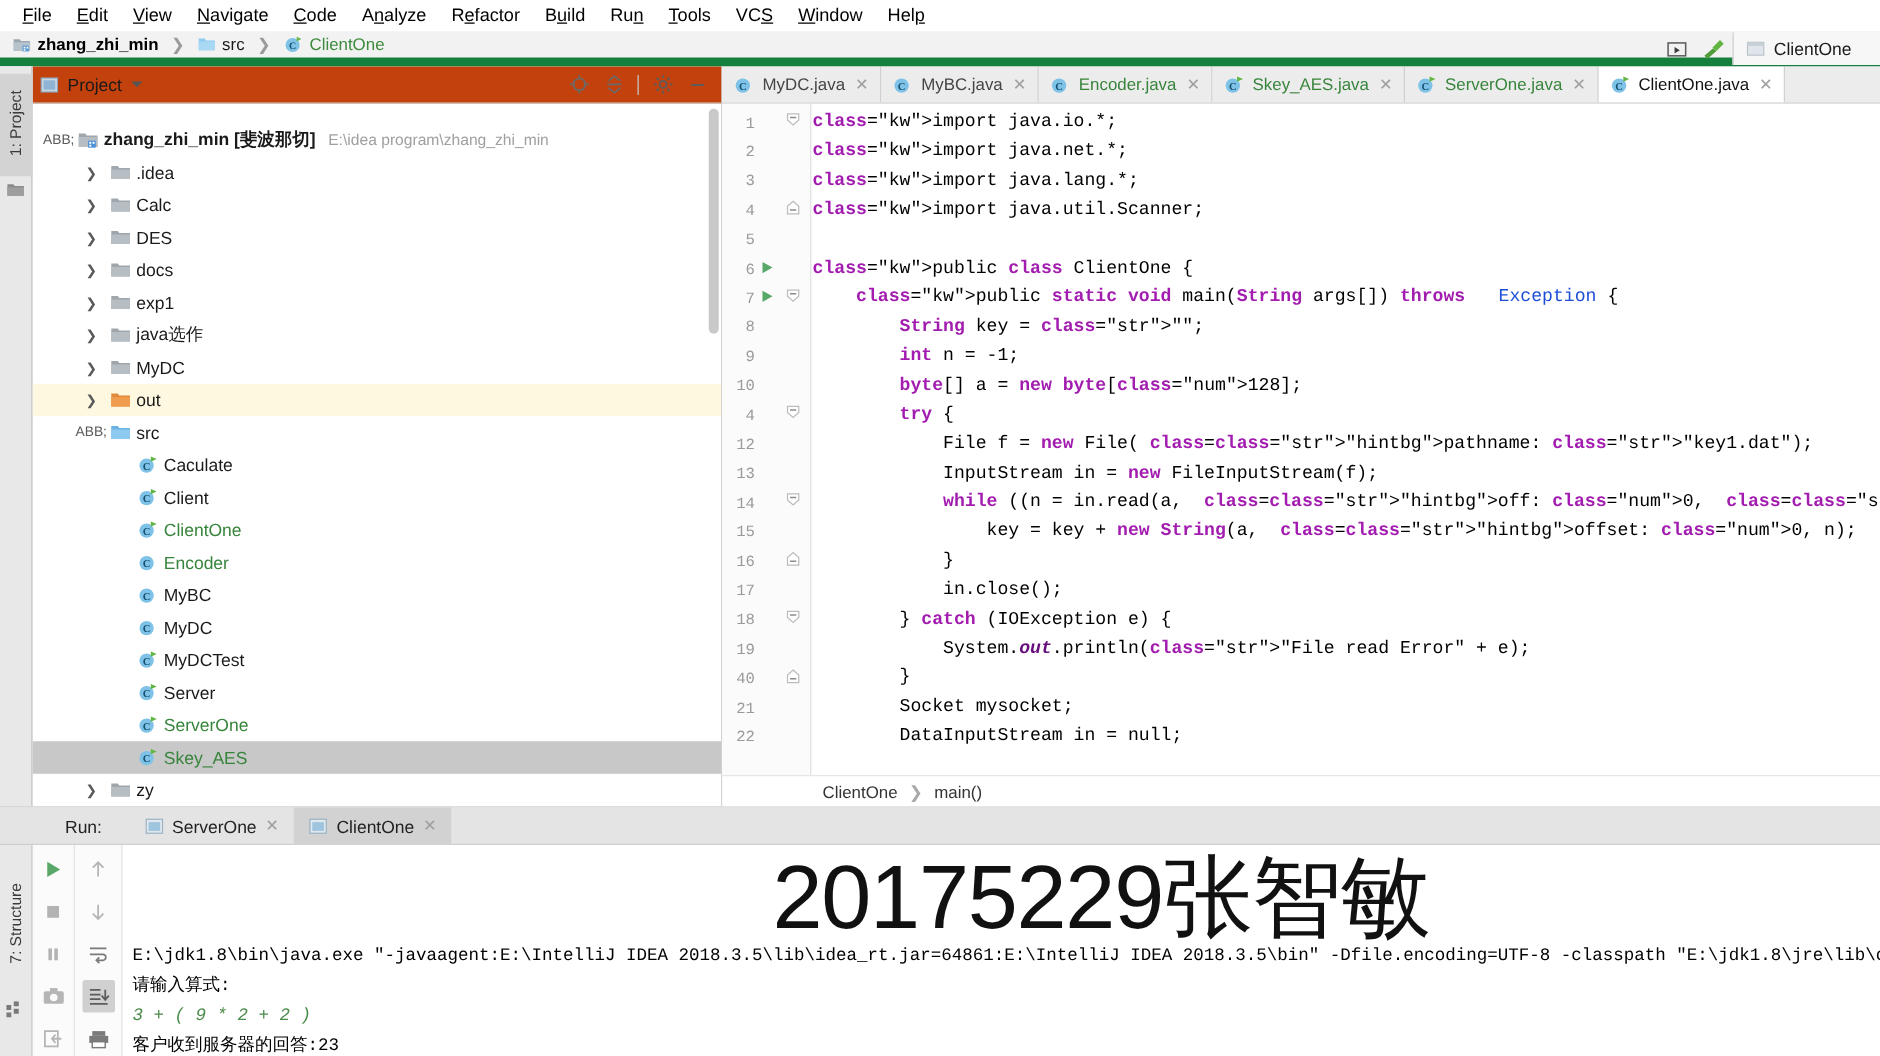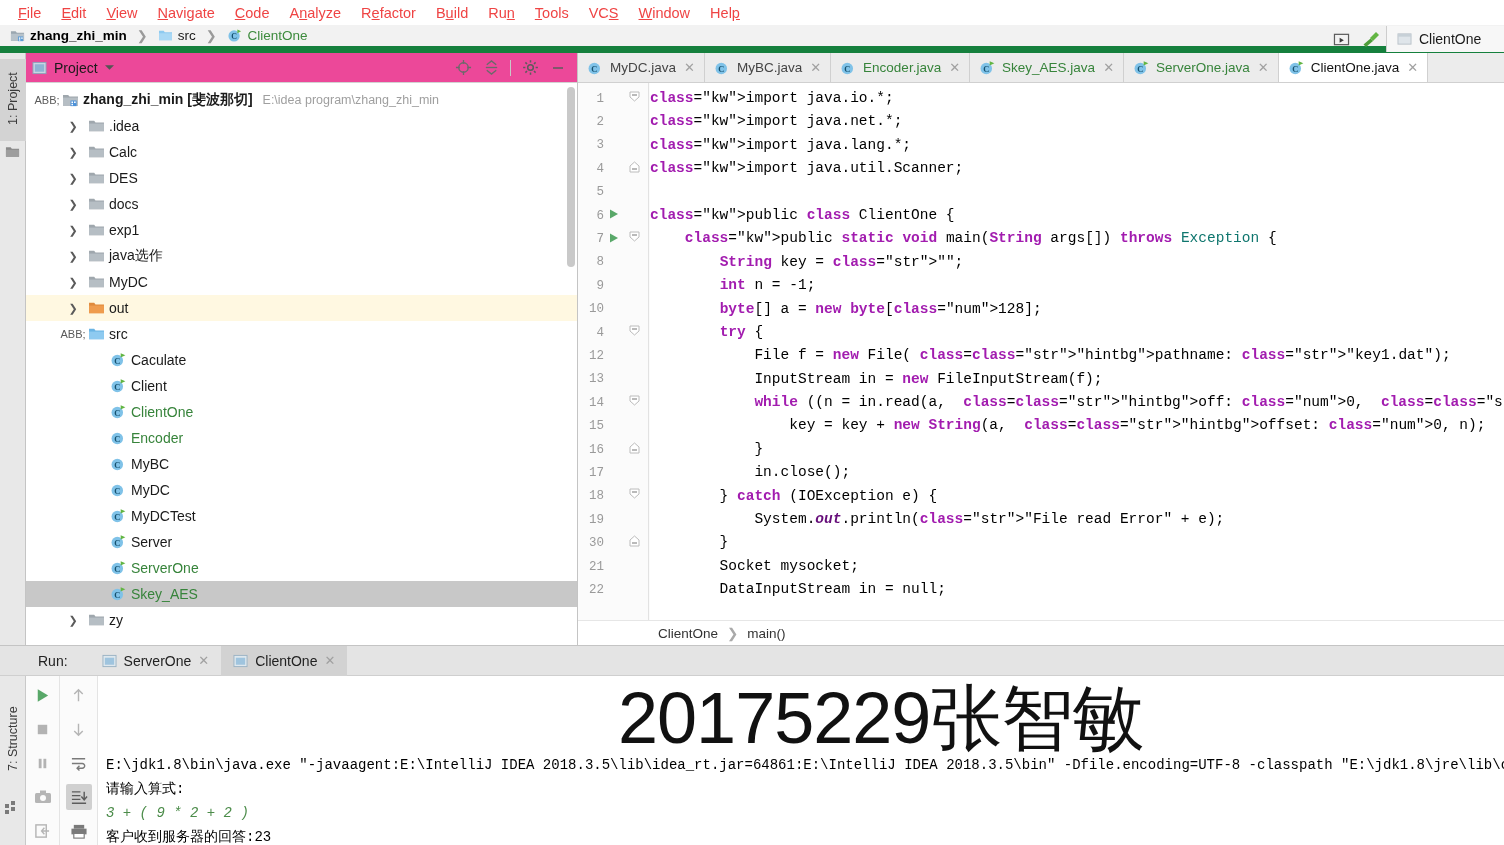--- a/index.html
+++ b/index.html
@@ -15,21 +15,21 @@
   }
   #app { position: relative; width: 1504px; height: 845px; }
 
   
   .menubar {
     height: 25px; background: #ffffff;
     display: flex; align-items: center;
     padding-left: 8px; gap: 0px;
   }
   .menu-item {
-    padding: 2px 10px; font-size: 14.5px; color: #ef4444;
+    padding: 2px 10px; font-size: 14.5px; color: #000000;
     cursor: default; white-space: nowrap;
   }
   .menu-item .mn { text-decoration: underline; }
 
   
   .navbar {
     height: 28px; background: #f2f2f2;
     border-bottom: 7px solid #15803d;
     display: flex; align-items: center;
     padding-left: 10px; position: relative;
@@ -73,30 +73,30 @@
   }
   .strip-icon { position: absolute; left: 5px; top: 92px; }
 
   
   .project-panel {
     width: 552px; background: #ffffff;
     border-right: 1px solid #c4c4c4;
     display: flex; flex-direction: column;
   }
   .pp-header {
-    height: 30px; background: #ec4899;
+    height: 30px; background: #c2410c;
     border-bottom: 1px solid #d2d2d2;
     display: flex; align-items: center; padding: 0 6px;
   }
   .pp-title { display: flex; align-items: center; gap: 7px; font-size: 14px; }
   .pp-tools { margin-left: auto; display: flex; align-items: center; gap: 2px; }
   .pp-tool { width: 26px; height: 24px; display: flex; align-items: center; justify-content: center; }
   .pp-sep { width: 1px; height: 16px; background: #c8c8c8; margin: 0 4px; }
 
-  .tree { flex: 1; overflow: hidden; padding-top: 4px; position: relative; text-align: right; }
+  .tree { flex: 1; overflow: hidden; padding-top: 16px; position: relative; text-align: right; }
   .trow {
     height: 26px; display: flex; align-items: center;
     font-size: 14px; white-space: nowrap; padding-left: 4px;
   }
   .trow.sel-orange { background: #fff8e1; }
   .trow.sel-grey { background: #c8c8c8; }
   .twist {
     width: 22px; display: flex; align-items: center; justify-content: center;
     color: #5a5a5a; font-size: 11px;
   }
@@ -139,34 +139,34 @@
     position: absolute; left: 70px; top: 0; bottom: 0; width: 1px; background: #e2e2e2;
   }
   .code {
     flex: 1; padding-top: 4px; overflow: hidden;
     font-family: "Liberation Mono", monospace;
     font-size: 14.5px; line-height: 23.4px; white-space: pre;
     color: #000;
   }
   .kw { color: #a21caf; font-weight: bold; }
   .ital { font-style: italic; color: #660e7a; font-weight: bold; }
-  .grey-t { color: #0f766e; }
+  .grey-t { color: #1d4ed8; margin-left: 18px; }
 
   .bcrumb {
     height: 25px; background: #ffffff; display: flex; align-items: center;
     padding-left: 80px; font-size: 13.5px; color: #333;
     border-top: 1px solid #e6e6e6;
   }
   .bcrumb .sep { color: #a9a9a9; margin: 0 9px; }
 
   
   .runpanel { height: 195px; background: #fff; display: flex; flex-direction: column; border-top: 1px solid #c4c4c4;}
   .run-tabs {
     height: 30px; background: #e4e4e4; display: flex; align-items: center;
-    padding-left: 38px; border-bottom: 1px solid #cfcfcf; position: relative;
+    padding-left: 52px; border-bottom: 1px solid #cfcfcf; position: relative;
   }
   .run-label { font-size: 14px; color: #222; margin-right: 22px; }
   .rtab {
     display: flex; align-items: center; gap: 7px; height: 30px;
     padding: 0 12px; font-size: 14px; color: #222;
   }
   .rtab.active { background: #d2d2d2; }
   .rtab .x { color: #a0a0a0; font-size: 13px; }
 
   .run-body { flex: 1; display: flex; position: relative; }
@@ -774,21 +774,21 @@
                   <path d="M1 1h9v5l-4.5 4L1 6z" fill="#fff" stroke="#bcbcbc"></path>
                   <path d="M3 4h5" stroke="#8c8c8c" stroke-width="1.2"></path>
                 </svg></span>
             </div>
             <div class="gline">
               <span class="gnum">19</span>
               <span class="grun"></span>
               <span class="gfold"></span>
             </div>
             <div class="gline">
-              <span class="gnum">30</span>
+              <span class="gnum">40</span>
               <span class="grun"></span>
               <span class="gfold"><svg width="11" height="13" viewBox="0 0 11 13">
                   <path d="M5.5 1 L10 5 v6H1V5z" fill="#fff" stroke="#bcbcbc"></path>
                   <path d="M3 8h5" stroke="#8c8c8c" stroke-width="1.2"></path>
                 </svg></span>
             </div>
             <div class="gline">
               <span class="gnum">21</span>
               <span class="grun"></span>
               <span class="gfold"></span>

